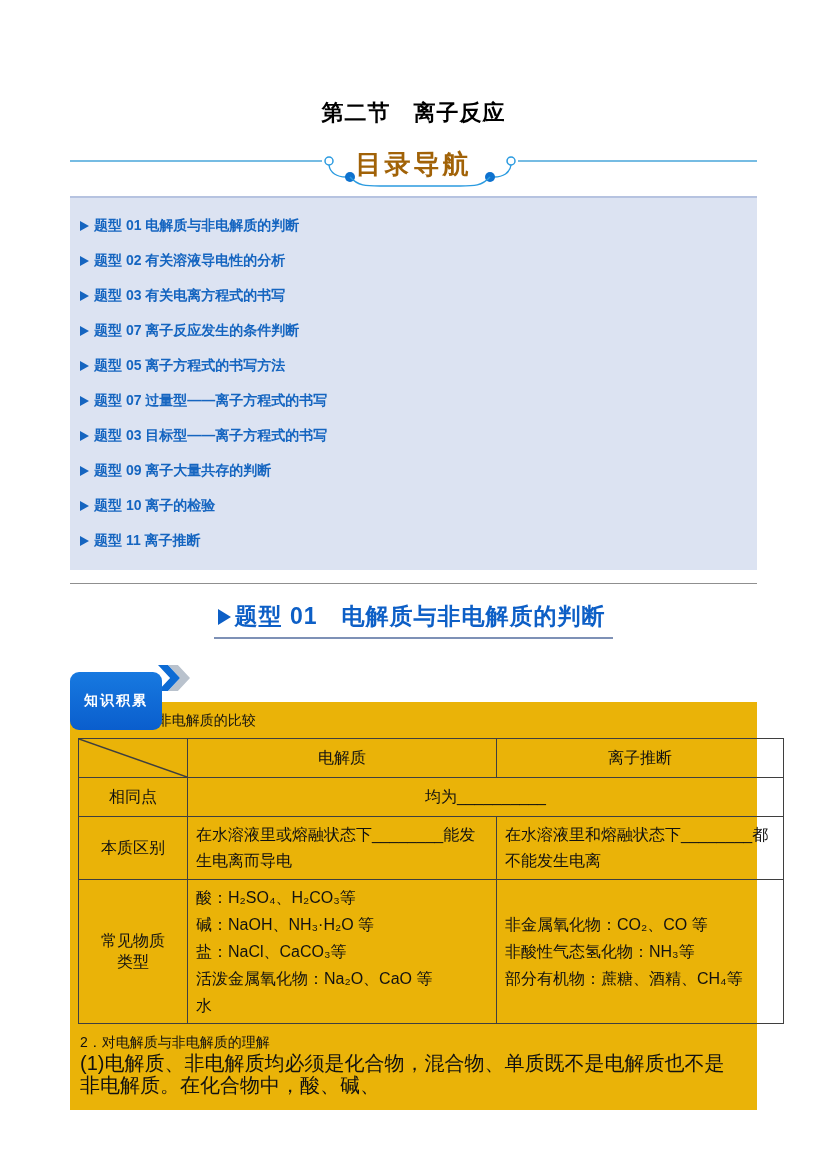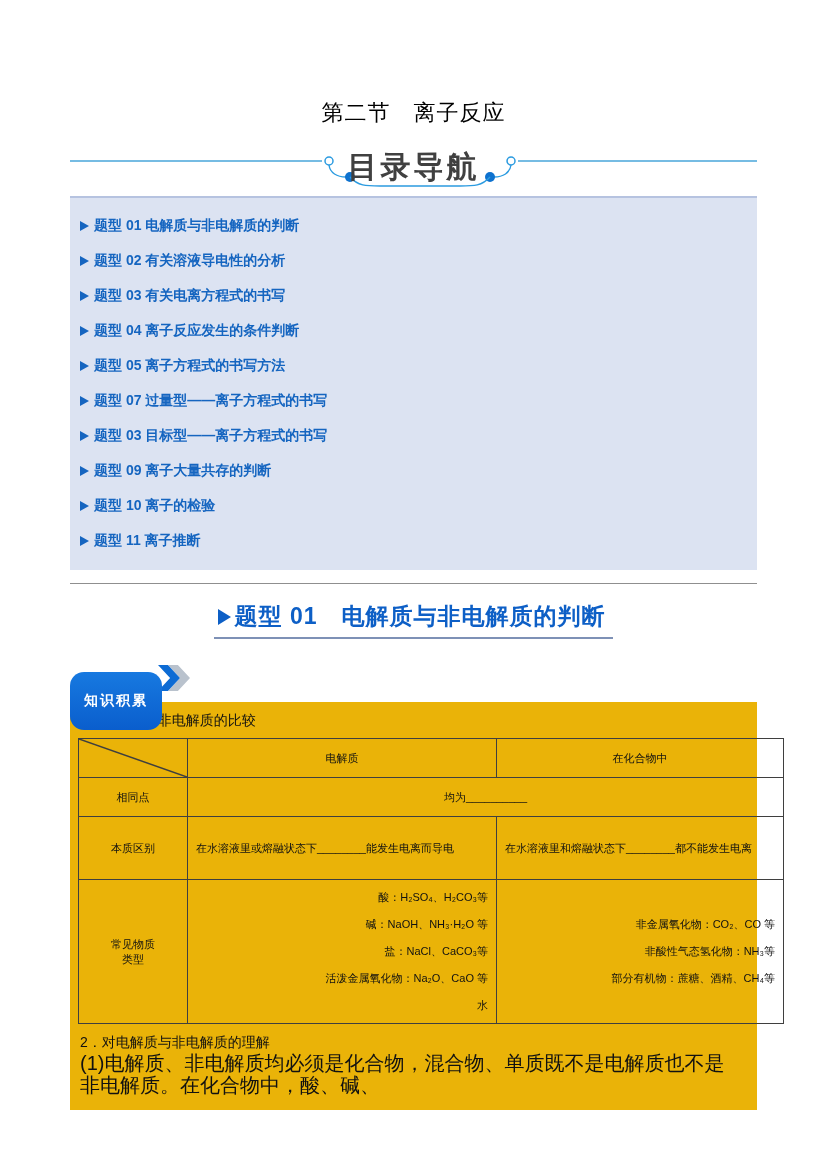--- a/index.html
+++ b/index.html
@@ -5,30 +5,30 @@
   html,body{margin:0;padding:0;}
   body{
     width:827px;height:1169px;background:#ffffff;
     font-family:"Liberation Sans","DejaVu Sans",sans-serif;
     color:#1a1a1a;overflow:hidden;
   }
   .page{padding:98px 70px 0 70px;width:687px;}
 
   
   .doc-title{
-    text-align:center;font-size:22px;font-weight:normal;color:#000;
+    text-align:center;font-size:22px;font-weight:bold;color:#000;
     margin:0;letter-spacing:1px;
   }
 
   
   .banner{position:relative;height:48px;margin-top:13px;}
   .banner svg{position:absolute;left:0;top:0;}
   .banner-text{
     position:absolute;left:0;right:0;top:6px;text-align:center;
-    font-size:30px;font-weight:bold;color:#404040;letter-spacing:3px;
+    font-size:26px;font-weight:bold;color:#a16207;letter-spacing:3px;
   }
 
   
   .toc-box{
     margin-top:7px;background:#dce3f2;border-top:2px solid #b6c3e0;
     padding:10px 12px 12px 10px;
   }
   .toc-item{
     display:flex;align-items:center;height:35px;cursor:pointer;
     color:#1565c0;font-weight:bold;font-size:14px;
@@ -53,57 +53,57 @@
     width:0;height:0;border-left:13px solid #0d5fc6;
     border-top:8px solid transparent;border-bottom:8px solid transparent;
     margin-right:4px;
   }
 
   
   .badge-row{margin-top:25px;display:flex;align-items:center;height:28px;}
   .badge{
     background:linear-gradient(180deg,#1779e0,#0a5ecd);
     color:#fff;font-size:14px;font-weight:bold;letter-spacing:2px;
-    padding:20px 14px;border-radius:14px;position:relative;z-index:2;margin-top:45px;
+    padding:20px 14px;border-radius:9px;position:relative;z-index:2;margin-top:45px;
   }
   .chev{
     width:22px;height:26px;margin-left:-12px;
     clip-path:polygon(0% 0%,45% 0%,100% 50%,45% 100%,0% 100%,55% 50%);
   }
   .chev-blue{background:#0d6bd4;z-index:1;margin-left:-4px;}
   .chev-gray{background:#b9c2cd;z-index:0;}
 
   
   .knowledge{
     margin-top:10px;background:#eab308;padding:8px 20px 12px 8px;
   }
   .point-title{font-size:14px;color:#111;margin:2px 0 8px 2px;}
   .point-title.second{margin-top:10px;margin-bottom:0;}
   .paragraph{font-size:20px;color:#111;margin:0 0 2px 2px;line-height:22px;}
 
   
   table.cmp{
     border-collapse:collapse;width:670px;margin:0 auto;background:transparent;
-    font-size:11px;color:#111;table-layout:fixed;
+    font-size:16px;color:#111;table-layout:fixed;
   }
   table.cmp td,table.cmp th{
     border:1px solid #3f3f3f;padding:4px 8px;font-weight:normal;
     vertical-align:middle;
   }
   .col-label{width:92px;text-align:center;}
   .col-a{width:292px;}
   .col-b{width:270px;}
   th.corner{position:relative;padding:0;height:30px;}
   th.corner svg{position:absolute;left:0;top:0;width:100%;height:100%;}
   th.colhead{text-align:center;height:30px;}
   td.rowlabel{text-align:center;}
   .cell-label{display:inline-block;max-width:4.2em;}
   td.same-val{text-align:center;height:30px;}
   td.diff-cell{line-height:26px;height:54px;}
-  td.types-cell{line-height:27px;text-align:right;}
+  td.types-cell{line-height:27px;}
   .type-line{white-space:nowrap;}
 </style>
 </head>
 <body>
 
 <div class="page">
 
   <h1 class="doc-title">第二节　离子反应</h1>
 
   <div class="banner">
@@ -129,21 +129,21 @@
     <div class="toc-item">
         <span class="tri"></span>
         <span class="toc-label">题型 02 有关溶液导电性的分析</span>
       </div>
     <div class="toc-item">
         <span class="tri"></span>
         <span class="toc-label">题型 03 有关电离方程式的书写</span>
       </div>
     <div class="toc-item">
         <span class="tri"></span>
-        <span class="toc-label">题型 04 离子反应发生的条件判断</span>
+        <span class="toc-label">题型 07 离子反应发生的条件判断</span>
       </div>
     <div class="toc-item">
         <span class="tri"></span>
         <span class="toc-label">题型 05 离子方程式的书写方法</span>
       </div>
     <div class="toc-item">
         <span class="tri"></span>
         <span class="toc-label">题型 07 过量型——离子方程式的书写</span>
       </div>
     <div class="toc-item">
@@ -184,21 +184,21 @@
 
     <table class="cmp">
       <tbody>
           <tr>
         <th class="corner col-label">
           <svg viewBox="0 0 100 100" preserveAspectRatio="none">
             <line x1="0" y1="0" x2="100" y2="100" stroke="#3f3f3f" stroke-width="1.5" vector-effect="non-scaling-stroke"></line>
           </svg>
         </th>
         <th class="colhead col-a">电解质</th>
-        <th class="colhead col-b">在化合物中</th>
+        <th class="colhead col-b">离子推断</th>
       </tr>
       <tr>
         <td class="rowlabel"><span class="cell-label">相同点</span></td>
         <td class="same-val" colspan="2">均为__________</td>
       </tr>
       <tr>
         <td class="rowlabel"><span class="cell-label">本质区别</span></td>
         <td class="diff-cell">在水溶液里或熔融状态下________能发生电离而导电</td>
         <td class="diff-cell">在水溶液里和熔融状态下________都不能发生电离</td>
       </tr>

